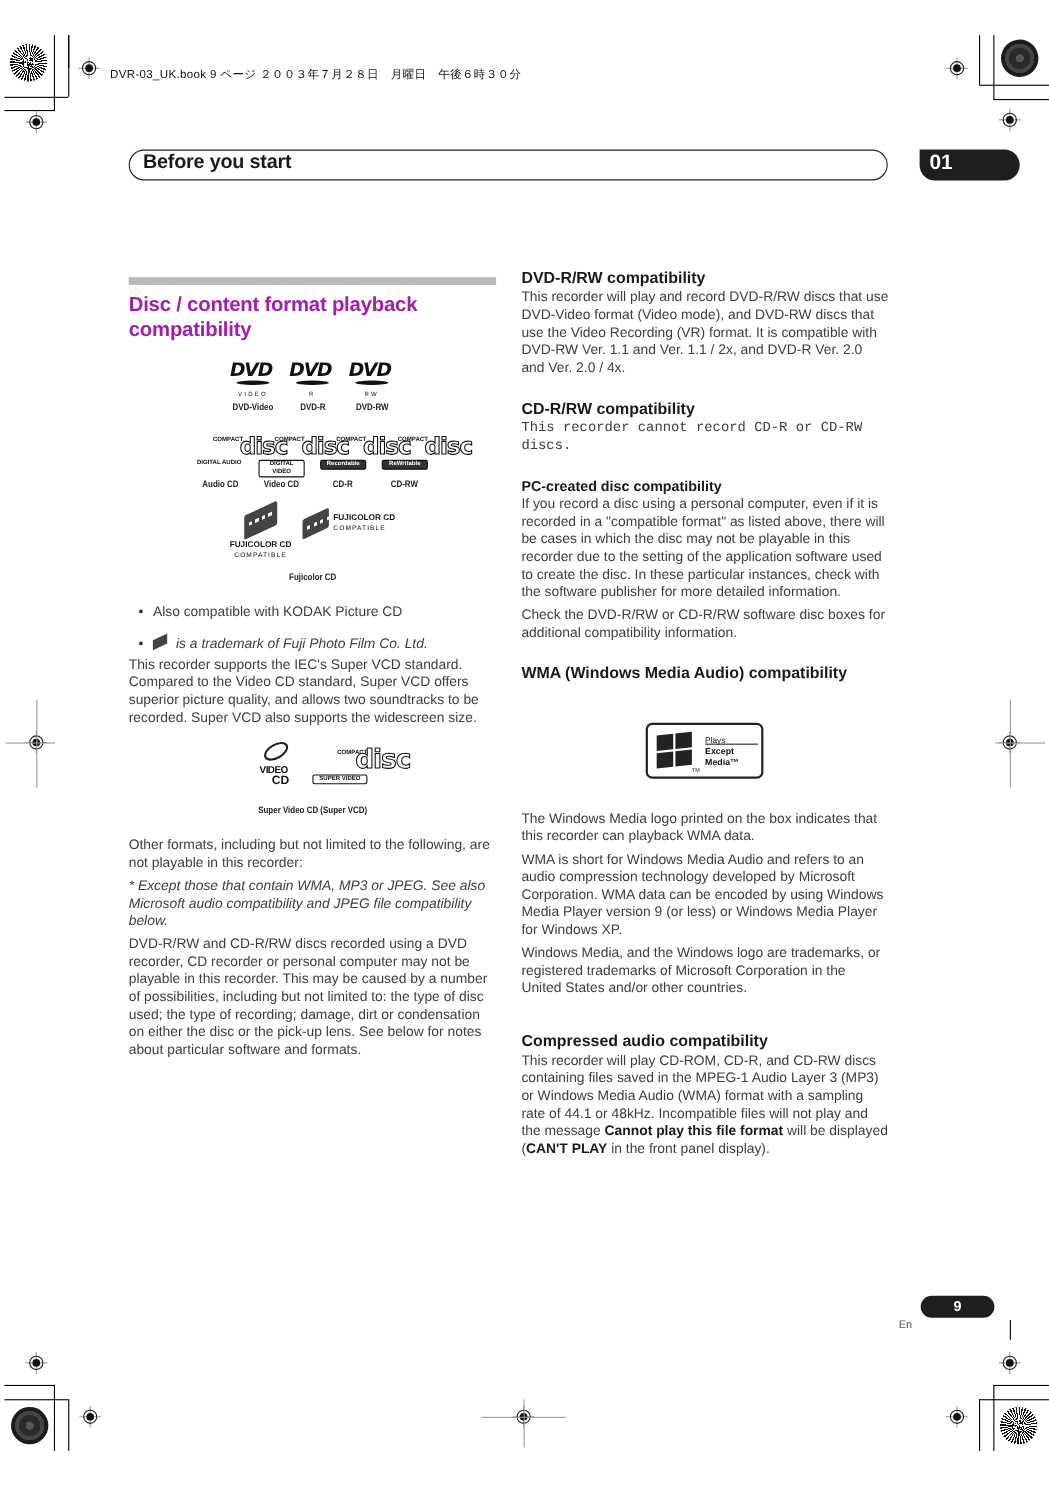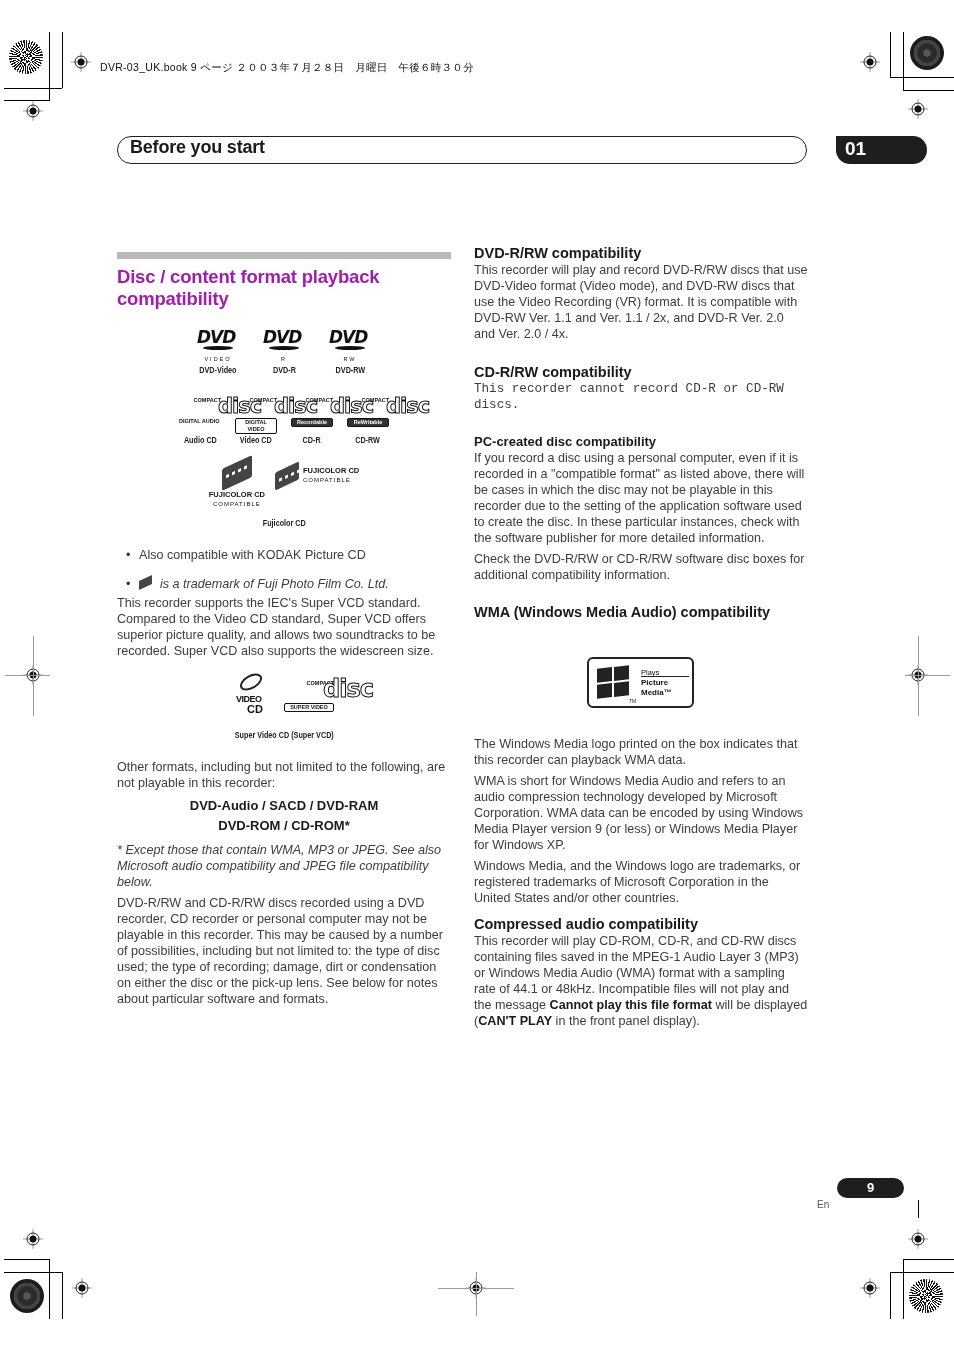--- a/index.html
+++ b/index.html
@@ -32,21 +32,21 @@
   h1.sec { font-size: 18.5px; line-height: 22px; font-weight: bold; color: #a21caf; margin-bottom: 22px; letter-spacing: -0.2px; }
   h2.sub { font-size: 14.5px; line-height: 18px; font-weight: bold; color: #1a1a1a; margin-top: 0; }
   h3.subsub { font-size: 13px; line-height: 17px; font-weight: bold; color: #1a1a1a; }
   p { margin-bottom: 5px; }
   .ital { font-style: italic; }
   .b { font-weight: bold; color: #1a1a1a; }
 
   .bullet { position: relative; padding-left: 22px; margin-bottom: 13px; }
   .bullet::before { content: "•"; position: absolute; left: 9px; top: 0; color: #333; }
 
-  .logo-row { display: flex; justify-content: center; gap: 22px; }
+  .logo-row { display: flex; justify-content: center; gap: 10px; }
   .logo-cell { display: flex; flex-direction: column; align-items: center; }
   .logo-cap { font-size: 8.5px; font-weight: bold; color: #222; margin-top: 4px; transform: scaleX(0.85); white-space: nowrap; }
 
   .dvd-logo { width: 44px; height: 26px; position: relative; }
   .dvd-logo .dvd-t { font-family: "DejaVu Sans", sans-serif; font-weight: bold; font-style: italic; font-size: 17px; color: #111; letter-spacing: -1px; position: absolute; left: 1px; top: -3px; }
   .dvd-logo .disc { position: absolute; left: 7px; top: 14px; width: 30px; height: 4px; background: #111; border-radius: 50%; }
   .dvd-logo .sub { position: absolute; left: 0; right: 0; top: 19px; text-align: center; font-size: 5.5px; letter-spacing: 2px; color: #111; }
 
   .cd-logo { width: 44px; height: 36px; position: relative; }
   .cd-logo .cmp { position: absolute; right: 1px; top: 0; font-size: 5.5px; font-weight: bold; color: #111; }
@@ -282,24 +282,20 @@
     </div>
     <div class="cd-logo" style="width:52px;">
       <span class="cmp">COMPACT</span>
         <span class="dsc" style="font-size:24px;">disc</span>
         <span class="sub" style="top:28px;">SUPER VIDEO</span>
     </div>
   </div>
   <div style="text-align:center;margin-top:8px;margin-bottom:16px;"><span class="logo-cap" style="display:inline-block;">Super Video CD (Super VCD)</span></div>
 
   <p>Other formats, including but not limited to the following, are not playable in this recorder:</p>
-  <div class="formats">
-    <div>DVD-Audio / SACD / DVD-RAM</div>
-    <div>DVD-ROM / CD-ROM*</div>
-  </div>
   <p class="ital">* Except those that contain WMA, MP3 or JPEG. See also Microsoft audio compatibility and JPEG file compatibility below.</p>
   <p>DVD-R/RW and CD-R/RW discs recorded using a DVD recorder, CD recorder or personal computer may not be playable in this recorder. This may be caused by a number of possibilities, including but not limited to: the type of disc used; the type of recording; damage, dirt or condensation on either the disc or the pick-up lens. See below for notes about particular software and formats.</p>
 </div>
 
 <div class="col col-right">
   <h2 class="sub">DVD-R/RW compatibility</h2>
   <p style="margin-bottom:21px;">This recorder will play and record DVD-R/RW discs that use DVD-Video format (Video mode), and DVD-RW discs that use the Video Recording (VR) format. It is compatible with DVD-RW Ver. 1.1 and Ver. 1.1 / 2x, and DVD-R Ver. 2.0 and Ver. 2.0 / 4x.</p>
 
   <h2 class="sub">CD-R/RW compatibility</h2>
   <p style="margin-bottom:20px;font-family:Liberation Mono, monospace;">This recorder cannot record CD-R or CD-RW discs.</p>
@@ -313,26 +309,26 @@
   <div class="wm-logo" style="margin-top:36px;margin-bottom:28px;margin-left:113px;">
     <div class="wm-flag">
         <div></div>
         <div></div>
         <div></div>
         <div></div>
       </div>
     <span class="wm-tm">TM</span>
     <span class="wm-plays">Plays</span>
     <span class="wm-line"></span>
-    <span class="wm-wm"><span>Picture</span><br><span>Media™</span></span>
+    <span class="wm-wm"><span>Except</span><br><span>Media™</span></span>
   </div>
 
   <p>The Windows Media logo printed on the box indicates that this recorder can playback WMA data.</p>
   <p>WMA is short for Windows Media Audio and refers to an audio compression technology developed by Microsoft Corporation. WMA data can be encoded by using Windows Media Player version 9 (or less) or Windows Media Player for Windows XP.</p>
-  <p style="margin-bottom:9px;">Windows Media, and the Windows logo are trademarks, or registered trademarks of Microsoft Corporation in the United States and/or other countries.</p>
+  <p style="margin-bottom:32px;">Windows Media, and the Windows logo are trademarks, or registered trademarks of Microsoft Corporation in the United States and/or other countries.</p>
 
   <h2 class="sub">Compressed audio compatibility</h2>
   <p>
     <span>This recorder will play CD-ROM, CD-R, and CD-RW discs containing files saved in the MPEG-1 Audio Layer 3 (MP3) or Windows Media Audio (WMA) format with a sampling rate of 44.1 or 48kHz. Incompatible files will not play and the message </span><span class="b">Cannot play this file format</span><span> will be displayed (</span><span class="b">CAN'T PLAY</span><span> in the front panel display).</span>
   </p>
 </div>
 
 <div class="pg-num">9</div>
 <div class="pg-lang">En</div>
 

